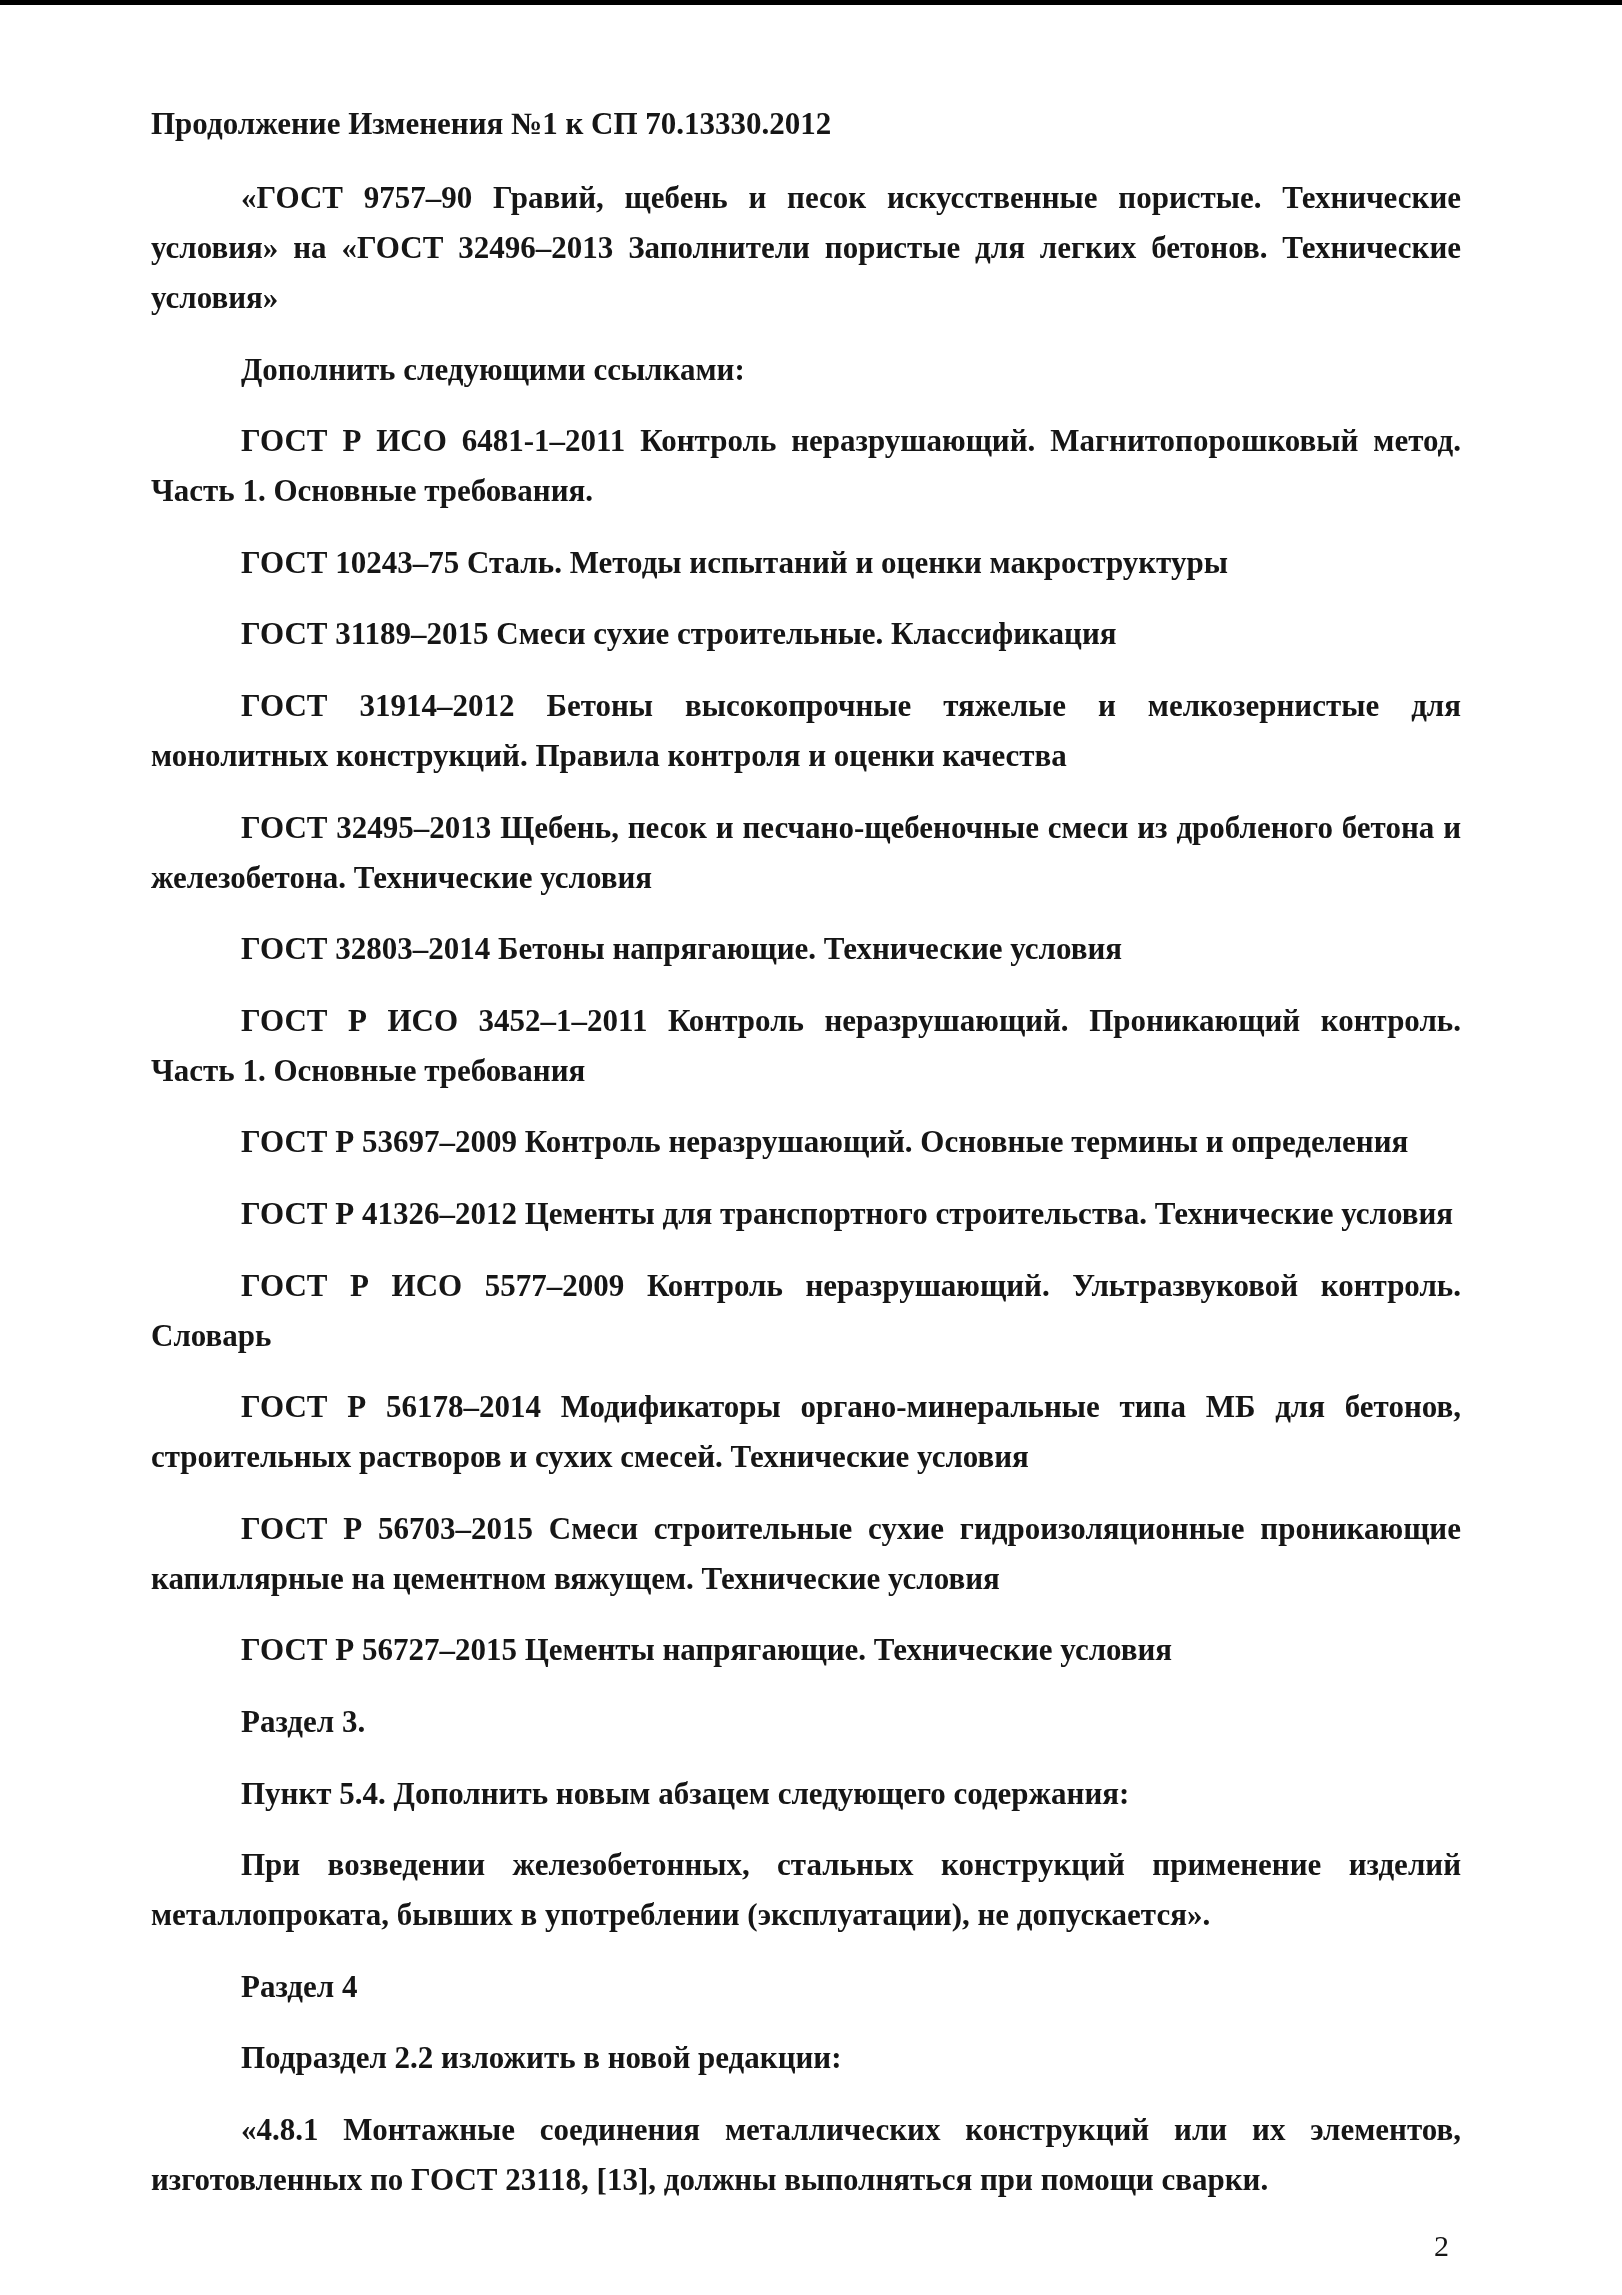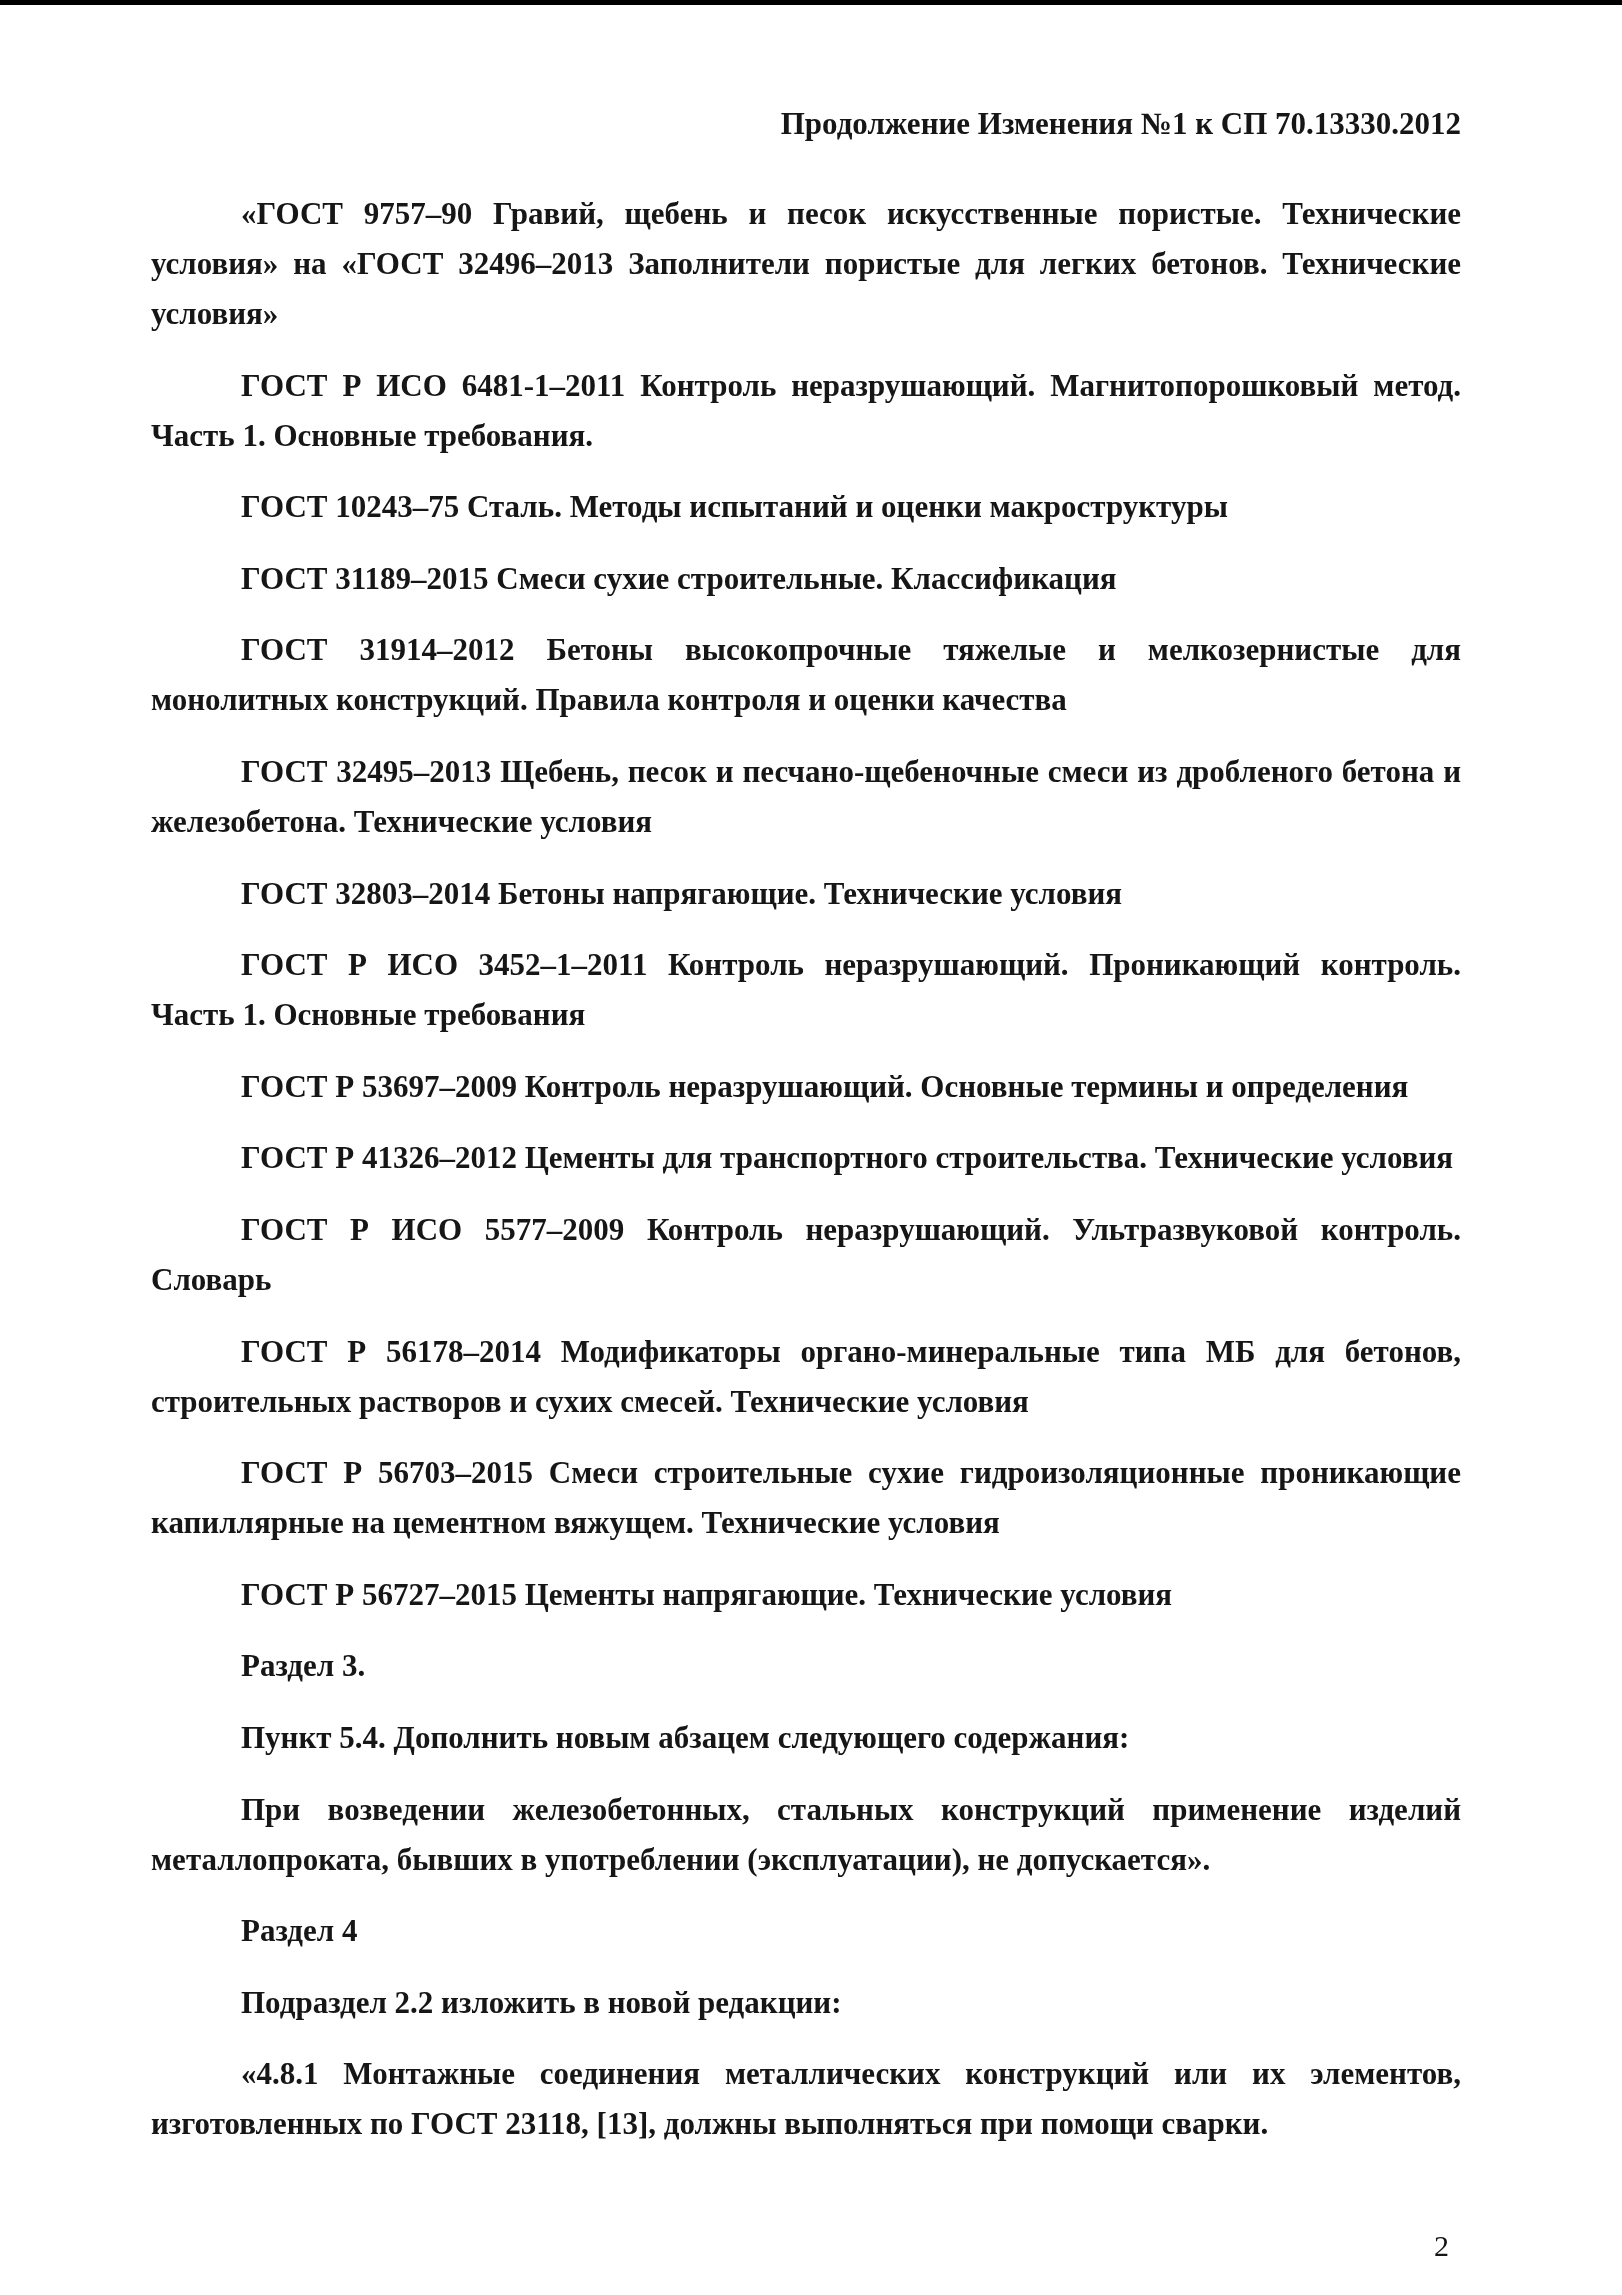--- a/index.html
+++ b/index.html
@@ -23,22 +23,22 @@
     top: 0;
     left: 0;
     width: 100%;
     height: 4.6px;
     background: #000000;
   }
   .doc-header {
     font-size: 31px;
     font-weight: bold;
     line-height: 51px;
-    margin: 0 0 40px 0;
-    text-align: right;
+    margin: 0 0 24px 0;
+    text-align: left;
   }
   .para {
     font-size: 31px;
     line-height: 50px;
     margin: 0 0 21.6px 0;
     text-align: justify;
     text-indent: 90px;
     font-weight: bold;
   }
   .page-number {
@@ -51,20 +51,21 @@
 </style>
 </head>
 <body>
 
 <div class="page">
   <div class="scan-edge"></div>
 
   <p class="doc-header">Продолжение Изменения №1 к СП 70.13330.2012</p>
 
   <p class="para">«ГОСТ 9757–90 Гравий, щебень и песок искусственные пористые. Технические условия» на «ГОСТ 32496–2013 Заполнители пористые для легких бетонов. Технические условия»</p>
+  <p class="para">Дополнить следующими ссылками:</p>
   <p class="para">ГОСТ Р ИСО 6481-1–2011 Контроль неразрушающий. Магнитопорошковый метод. Часть 1. Основные требования.</p>
   <p class="para">ГОСТ 10243–75 Сталь. Методы испытаний и оценки макроструктуры</p>
   <p class="para">ГОСТ 31189–2015 Смеси сухие строительные. Классификация</p>
   <p class="para">ГОСТ 31914–2012 Бетоны высокопрочные тяжелые и мелкозернистые для монолитных конструкций. Правила контроля и оценки качества</p>
   <p class="para">ГОСТ 32495–2013 Щебень, песок и песчано-щебеночные смеси из дробленого бетона и железобетона. Технические условия</p>
   <p class="para">ГОСТ 32803–2014 Бетоны напрягающие. Технические условия</p>
   <p class="para">ГОСТ Р ИСО 3452–1–2011 Контроль неразрушающий. Проникающий контроль. Часть 1. Основные требования</p>
   <p class="para">ГОСТ Р 53697–2009 Контроль неразрушающий. Основные термины и определения</p>
   <p class="para">ГОСТ Р 41326–2012 Цементы для транспортного строительства. Технические условия</p>
   <p class="para">ГОСТ Р ИСО 5577–2009 Контроль неразрушающий. Ультразвуковой контроль. Словарь</p>

